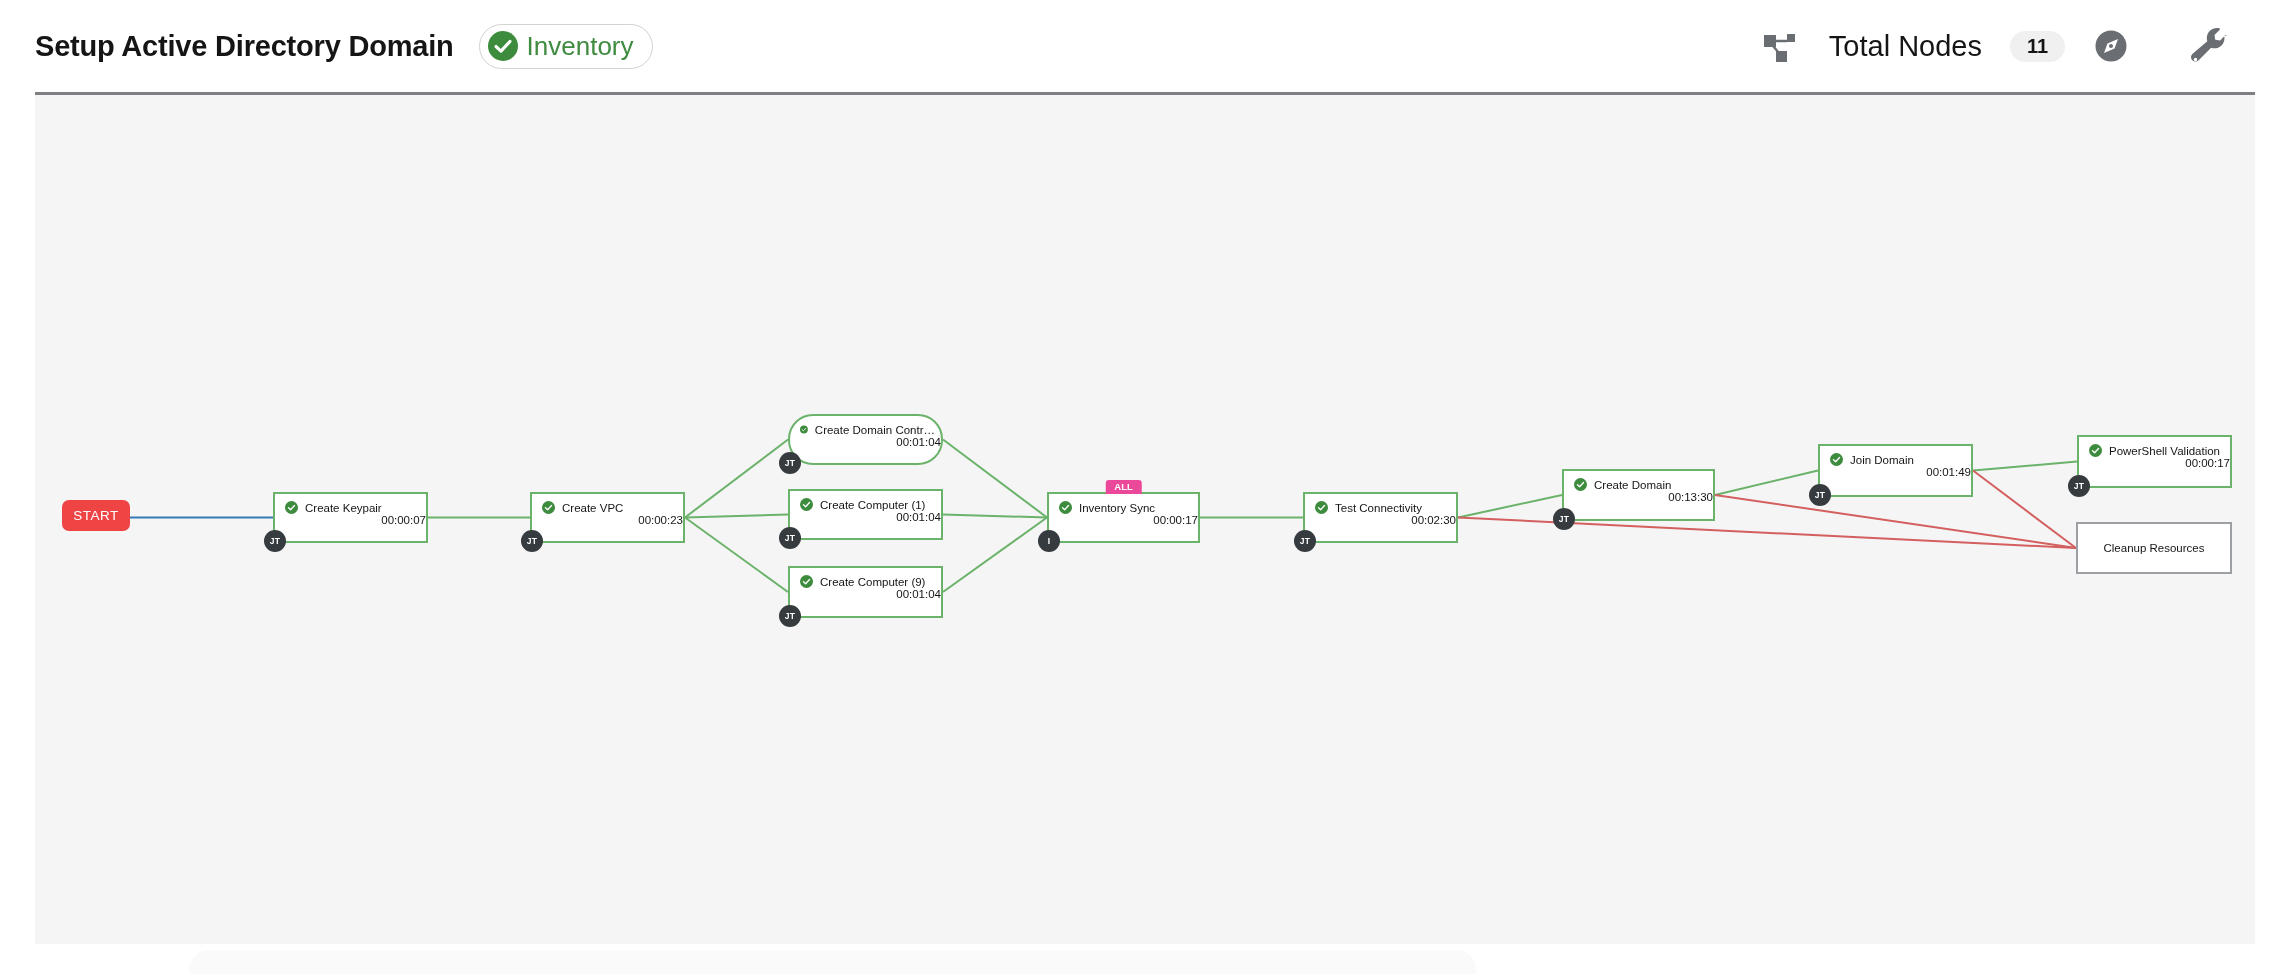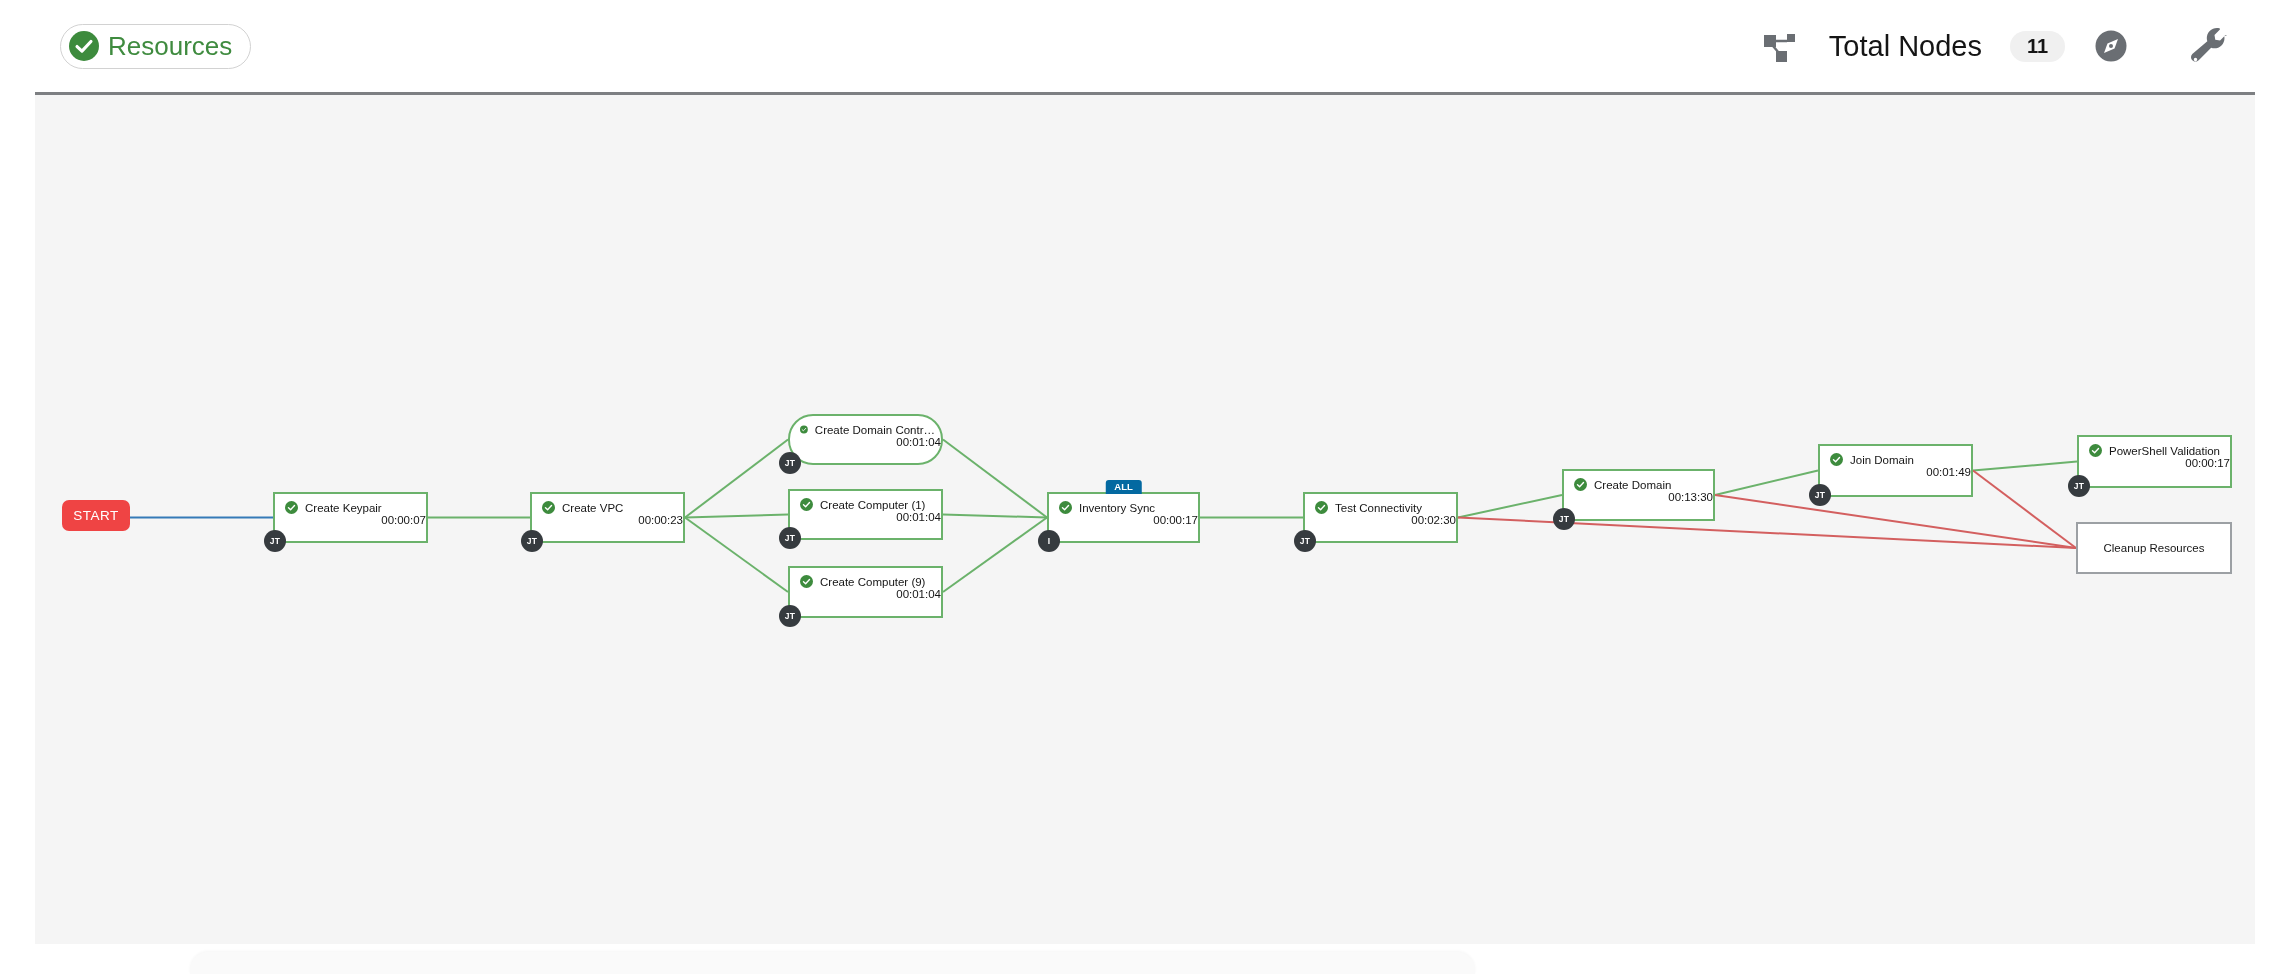--- a/index.html
+++ b/index.html
@@ -118,27 +118,28 @@
     width: 1285px; height: 22px;
     background: #fafafa;
     border-radius: 18px 18px 0 0;
     box-shadow: 0 -1px 3px rgba(0,0,0,0.04);
   }
 </style>
 </head>
 <body>
 
 <header class="hdr">
+  <h1 class="title">Setup Active Directory Domain</h1>
 
   <span class="pill">
     <svg width="30" height="30" viewBox="0 0 16 16">
       <circle cx="8" cy="8" r="8" fill="#3d8b3d"></circle>
       <path d="M4.3 8.3 L6.9 10.7 L11.7 5.6" stroke="#fff" stroke-width="1.7" fill="none" stroke-linecap="round" stroke-linejoin="round"></path>
     </svg>
-    <span class="pill-text">Resources</span>
+    <span class="pill-text">Inventory</span>
   </span>
 
   <div class="hdr-right">
     <svg width="33" height="31" viewBox="0 0 33 31">
       <path d="M13 10 H24 M10 15 L16 22" stroke="#6a6e73" stroke-width="2.4" fill="none"></path>
       <rect x="1" y="4" width="12" height="12" fill="#6a6e73"></rect>
       <rect x="24" y="3" width="8" height="8" fill="#6a6e73"></rect>
       <rect x="13" y="20" width="11" height="11" fill="#6a6e73"></rect>
     </svg>
     <span class="total-label">Total Nodes</span>
@@ -229,21 +230,21 @@
         <svg viewBox="0 0 16 16" width="13" height="13">
           <circle cx="8" cy="8" r="8" fill="#3d8b3d"></circle>
           <path d="M4.3 8.3 L6.9 10.7 L11.7 5.6" stroke="#fff" stroke-width="1.7" fill="none" stroke-linecap="round" stroke-linejoin="round"></path>
         </svg>
         <span>Create Computer (9)</span>
       </div>
       <div class="node-time">00:01:04</div>
       <div class="type-badge" style="background: rgb(54, 59, 63);">JT</div>
     </div>
     <div class="wf-node" style="left: 1012px; top: 397px; width: 153px; height: 51px; border-color: rgb(107, 178, 107);">
-      <div class="all-tab" style="background: #0369a1;">ALL</div>
+      <div class="all-tab" style="background: #ec4899;">ALL</div>
       <div class="node-row">
         <svg viewBox="0 0 16 16" width="13" height="13">
           <circle cx="8" cy="8" r="8" fill="#3d8b3d"></circle>
           <path d="M4.3 8.3 L6.9 10.7 L11.7 5.6" stroke="#fff" stroke-width="1.7" fill="none" stroke-linecap="round" stroke-linejoin="round"></path>
         </svg>
         <span>Inventory Sync</span>
       </div>
       <div class="node-time">00:00:17</div>
       <div class="type-badge" style="background: rgb(54, 59, 63);">I</div>
     </div>

